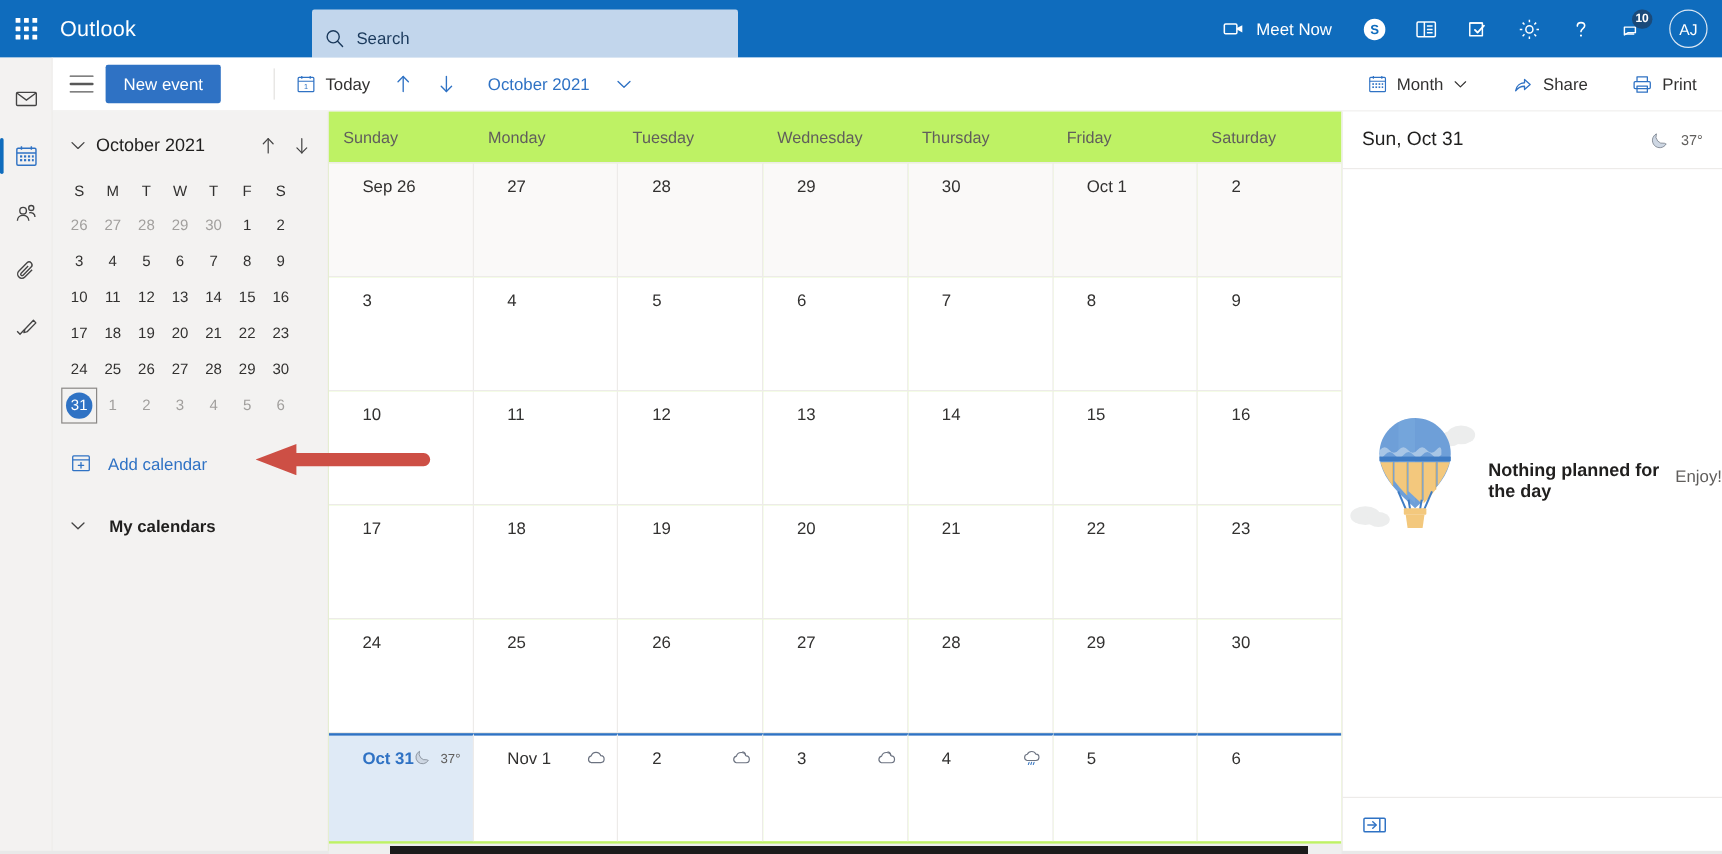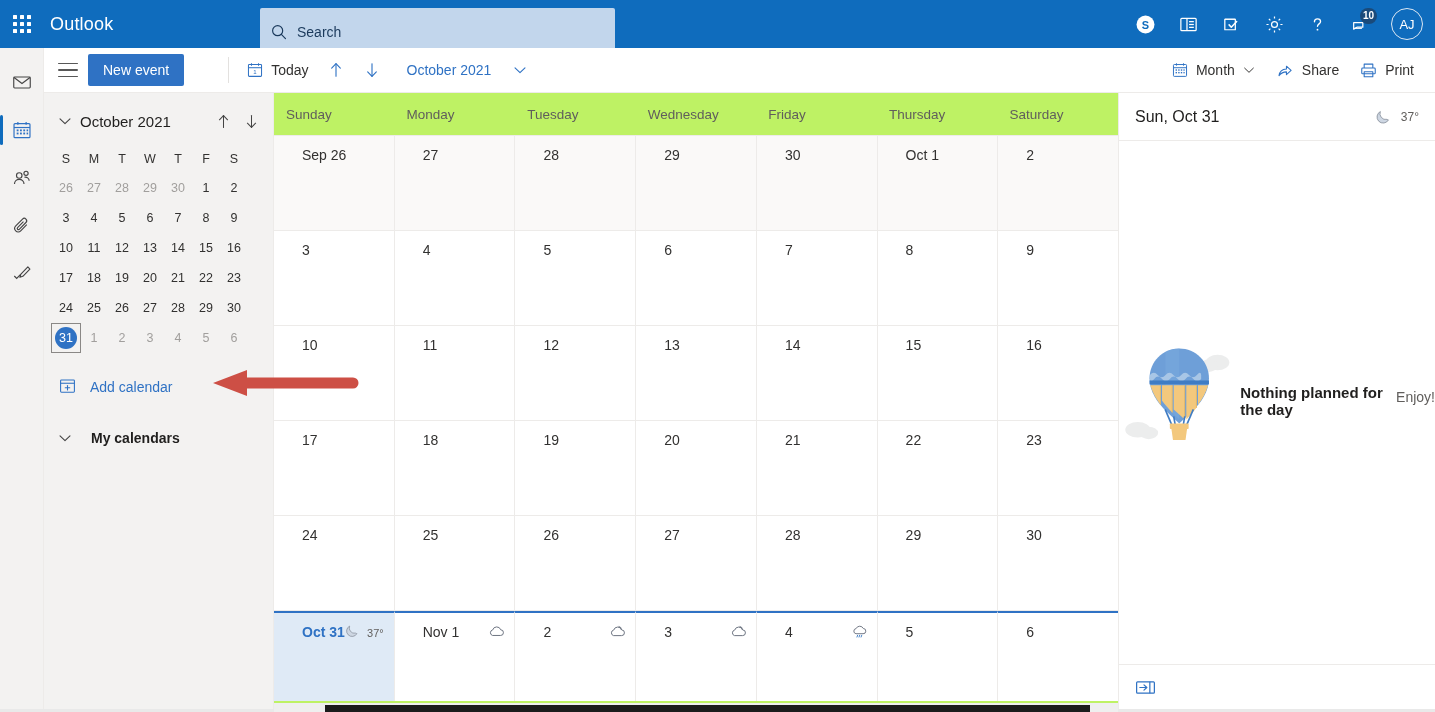--- a/index.html
+++ b/index.html
@@ -63,21 +63,21 @@
   .hamburger span { display:block; height:1.4px; background:#585858; border-radius:1px; }
   .newevent {
     background:#2f72c4; color:#fff; font-size:14px; height:32px; padding:0 15px;
     border:none; border-radius:2px; cursor:pointer; font-family:inherit;
   }
   .tb-sep { width:1px; height:26px; background:#e3e1df; margin:0 8px 0 44px; }
   .tb-btn { display:flex; align-items:center; gap:7px; height:34px; padding:0 9px; cursor:pointer;
             font-size:14px; color:#323130; border-radius:2px; }
   .tb-btn.blue { color:#2f72c4; }
   .tb-icon { display:flex; align-items:center; justify-content:center; }
-  .tb-right { margin-left:auto; display:flex; align-items:center; padding-right:12px; gap:2px; }
+  .tb-right { margin-left:auto; display:flex; align-items:center; padding-right:12px; gap:18px; }
 
   
   .sidebar {
     position:absolute; left:44px; top:93px; width:230px; height:619px;
     background:#f3f2f1; border-right:1px solid #edebe9; overflow:hidden;
   }
   .mc-header { display:flex; align-items:center; height:36px; margin-top:10px; padding:0 8px; }
   .mc-chev { width:26px; height:26px; display:flex; align-items:center; justify-content:center; cursor:pointer; }
   .mc-title { font-size:15px; color:#201f1e; margin-left:2px; cursor:pointer; }
   .mc-nav { margin-left:auto; display:flex; }
@@ -162,20 +162,27 @@
 
     <div class="searchbox">
       <svg class="sicon" viewBox="0 0 20 20" fill="none" stroke="#1b3a5c" stroke-width="1.3">
         <circle cx="8.5" cy="8.5" r="5.6"></circle>
           <line x1="12.6" y1="12.6" x2="17.2" y2="17.4" stroke-linecap="round"></line>
       </svg>
       <span class="stext">Search</span>
     </div>
 
     <div class="top-right">
+      <div class="tr-item meet">
+        <svg width="20" height="20" viewBox="0 0 22 22" fill="none" stroke="#fff" stroke-width="1.4">
+          <rect x="2.5" y="6.5" width="11.5" height="9" rx="1.2"></rect>
+            <path d="M14 10.3l5-2.6v6.6l-5-2.6z" fill="#fff" stroke="none"></path>
+        </svg>
+        <span>Meet Now</span>
+      </div>
 
       <div class="tr-item">
         <svg width="21" height="21" viewBox="0 0 22 22">
             <circle cx="11" cy="11" r="9.4" fill="#fff"></circle>
             <text x="11" y="15.3" font-size="11.5" font-weight="bold" fill="#0f6cbd" text-anchor="middle" font-family="Liberation Sans, sans-serif">S</text>
           </svg>
       </div>
 
       <div class="tr-item">
         <svg width="21" height="21" viewBox="0 0 22 22" fill="none" stroke="#fff" stroke-width="1.3">
@@ -475,22 +482,22 @@
     </div>
 
   </div>
 
   <div class="grid-wrap">
     <div class="dow-head" id="dow-head">
         <div>Sunday</div>
         <div>Monday</div>
         <div>Tuesday</div>
         <div>Wednesday</div>
+        <div>Thursday</div>
         <div>Friday</div>
-        <div>Thursday</div>
         <div>Saturday</div>
       </div>
     <div id="weeks">
         <div class="week">
           <div class="daycell dim">
             <div class="daynum">Sep 26</div>
           </div>
           <div class="daycell dim">
             <div class="daynum">27</div>
           </div>

